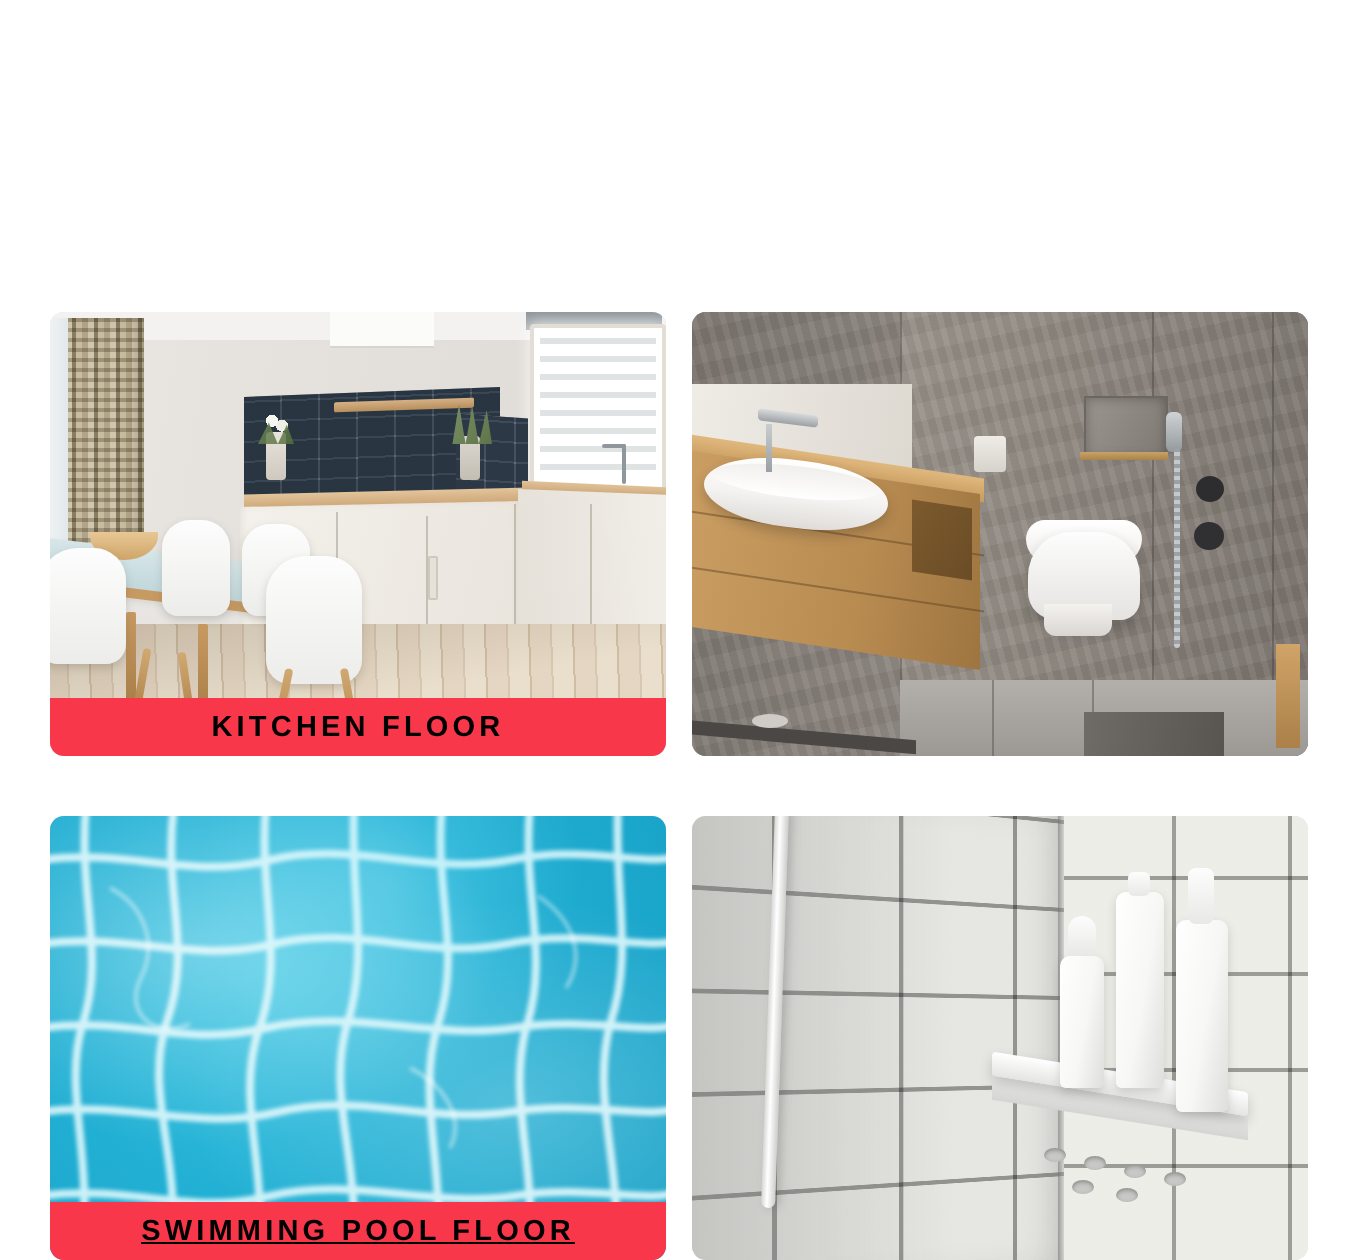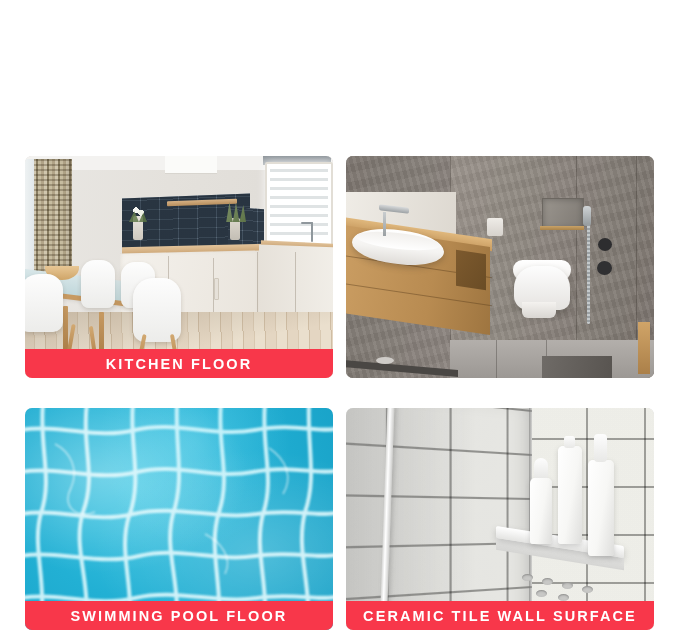--- a/index.html
+++ b/index.html
@@ -72,32 +72,32 @@
     inset: 0;
     overflow: hidden;
   }
   .card-label {
     position: absolute;
     left: 0;
     right: 0;
     bottom: 0;
     height: 29px;
     background: #f8374a;
-    color: #ffffff;
+    color: #000000;
     font-size: 14.5px;
     font-weight: bold;
     letter-spacing: 2.1px;
     display: flex;
     align-items: center;
     justify-content: center;
     text-transform: uppercase;
     z-index: 40;
   }
   
-  .card-grid .row2 .card-label { border-radius: 0; }
+  .card-grid .row2 .card-label { border-radius: 0; text-decoration: underline; }
 
   
   .kitchen { background: linear-gradient(#efeeec 0%, #eae8e5 55%, #e3dfda 100%); }
   .k-ceiling {
     position: absolute; left: 0; top: 0; width: 100%; height: 14px;
     background: #f3f2f0;
   }
   .k-wall {
     position: absolute; left: 0; top: 0; width: 100%; height: 62%;
     background: linear-gradient(100deg, #e9e7e3 0%, #e4e1dc 45%, #dedbd6 100%);
@@ -625,17 +625,16 @@
         <div class="t-shelf-hole" style="left:190px;top:182px;"></div>
         <div class="t-shelf-hole" style="left:212px;top:186px;"></div>
 
         <div class="t-bottle" style="left:184px;top:70px;width:22px;height:66px;"></div>
         <div class="t-pump" style="left:188px;top:50px;width:14px;height:20px;border-radius:7px 7px 2px 2px;"></div>
         <div class="t-bottle" style="left:212px;top:38px;width:24px;height:98px;"></div>
         <div class="t-pump" style="left:218px;top:28px;width:11px;height:12px;"></div>
         <div class="t-bottle" style="left:242px;top:52px;width:26px;height:96px;"></div>
         <div class="t-pump" style="left:248px;top:26px;width:13px;height:28px;border-radius:4px;"></div>
       </div>
-      <div class="card-label">CERAMIC TILE WALL SURFACE</div>
     </div>
 
   </div>
 </div>
 
 </body></html>

